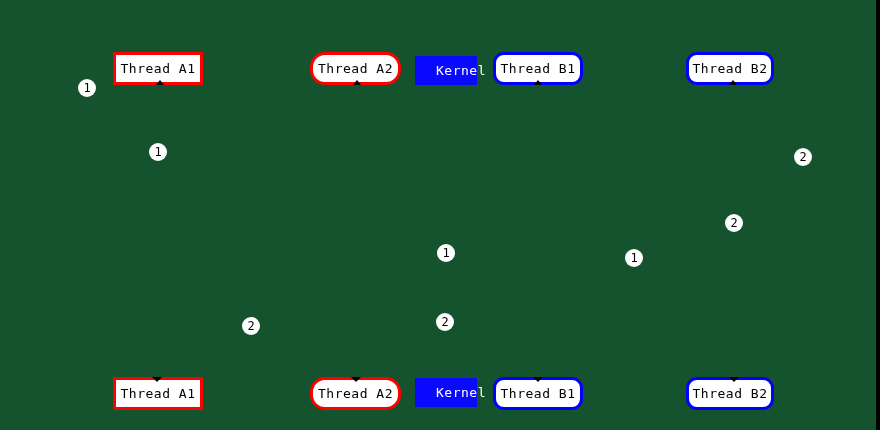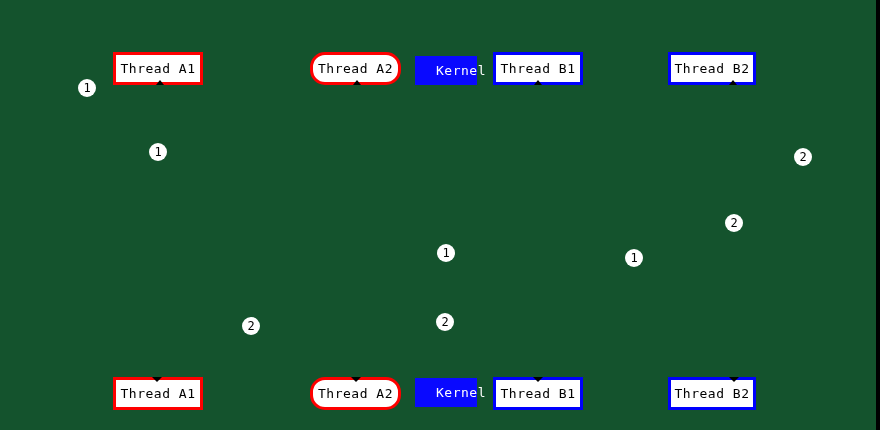--- a/index.html
+++ b/index.html
@@ -26,38 +26,38 @@
     letter-spacing: 0.5px;
     white-space: nowrap;
   }
   .thread {
     background: #ffffff;
     color: #000000;
     height: 33px;
     border: 3px solid #000;
   }
   .red-border  { border-color: #fe0000; }
-  .blue-border { border-color: #0000fe; }
+  .blue-border { border-color: #0000fe; border-radius: 11px; }
   .kernel {
     background: #0909ff;
     color: #ffffff;
     height: 29px;
     border: none;
     padding-left: 30px;
   }
   .row-top    { top: 52px; }
   .row-bottom { top: 377px; }
   .kernel.row-top    { top: 56px; }
   .kernel.row-bottom { top: 378px; }
 
   .e-a1 { left: 113px; width: 90px; }
   .e-a2 { left: 310px; width: 91px; border-radius: 15px; }
   .e-k  { left: 415px; width: 62px; }
   .e-b1 { left: 493px; width: 90px; }
-  .e-b2 { left: 668px; width: 88px; }
+  .e-b2 { left: 686px; width: 88px; }
 
   
   .notch {
     position: absolute;
     width: 0;
     height: 0;
   }
   .notch-up {
     border-left: 4px solid transparent;
     border-right: 4px solid transparent;

